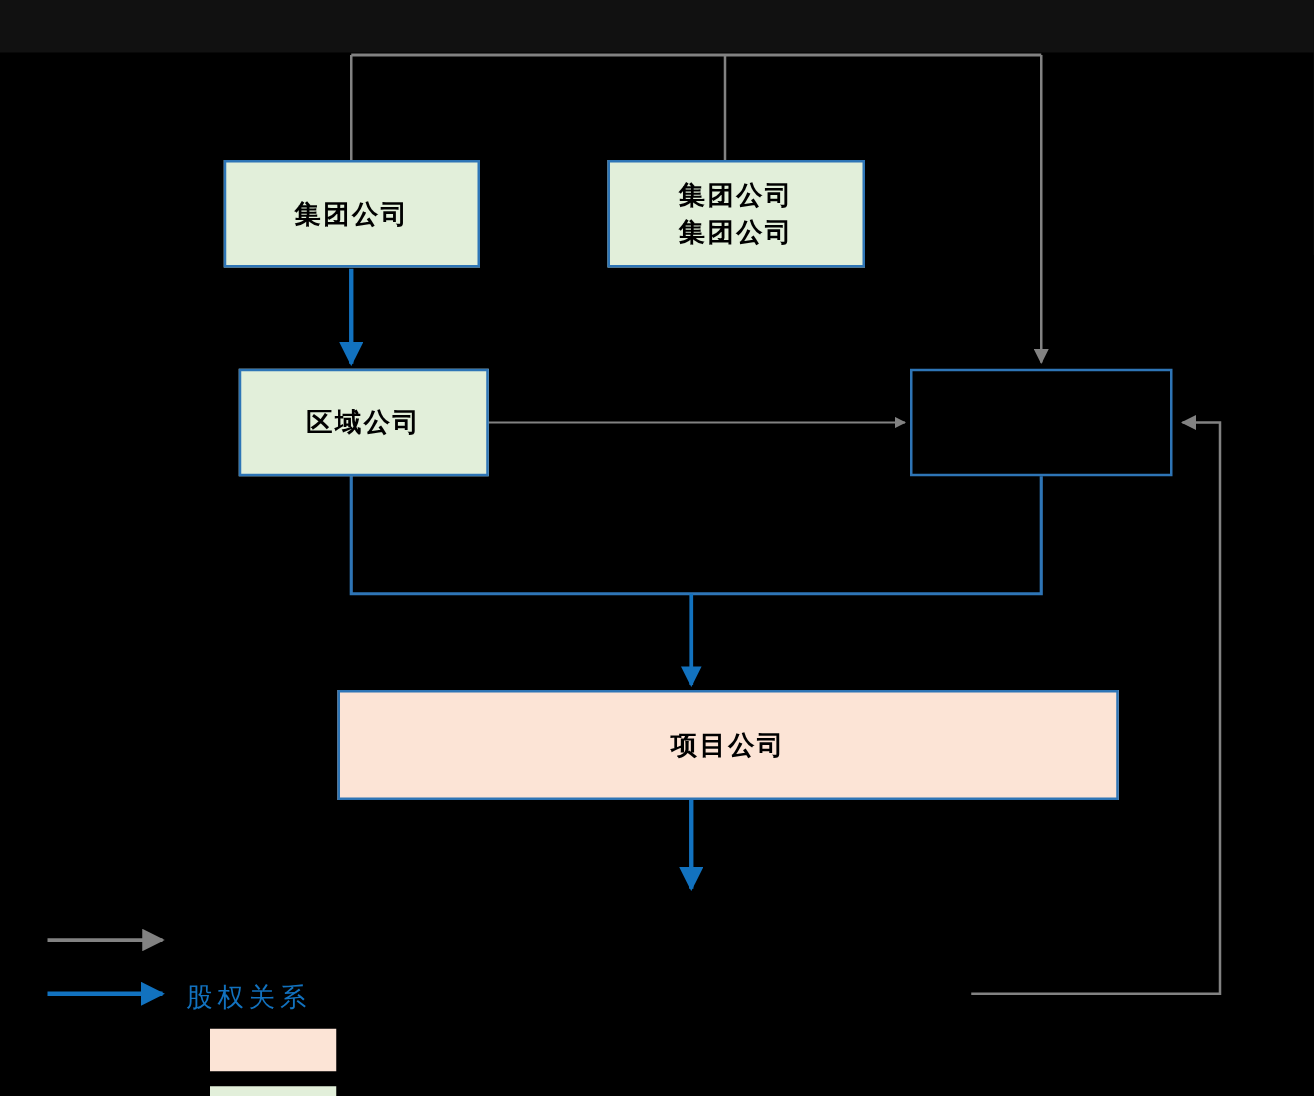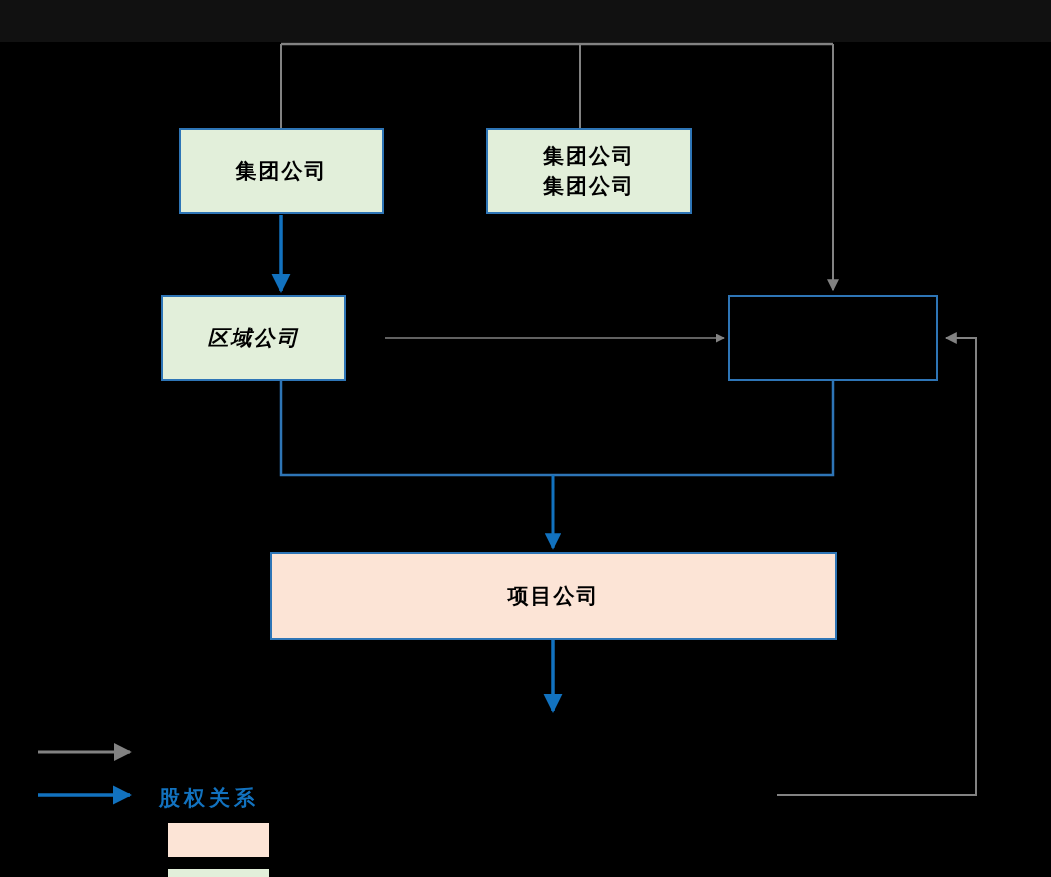--- a/index.html
+++ b/index.html
@@ -33,29 +33,29 @@
     font-size:21px;
     font-weight:600;
     letter-spacing:2px;
     line-height:1.45;
   }
   .node.green{background:var(--green);}
   .node.pink{background:var(--pink);}
   .node.hollow{background:transparent;}
   #node-group{left:179px;top:86px;width:205px;height:86px;}
   #node-affiliate{left:486px;top:86px;width:206px;height:86px;}
-  #node-regional{left:161px;top:253px;width:185px;height:86px;font-style:italic;}
+  #node-regional{left:191px;top:253px;width:200px;height:86px;}
   #node-partner{left:728px;top:253px;width:210px;height:86px;}
-  #node-project{left:270px;top:510px;width:567px;height:88px;}
+  #node-project{left:270px;top:510px;width:625px;height:88px;}
   .legend-label{
     position:absolute;
-    left:159px;top:742px;
+    left:149px;top:742px;
     color:var(--blue);
     font-size:21px;
-    font-weight:700;
+    font-weight:400;
     letter-spacing:4px;
     white-space:nowrap;
   }
   .swatch{position:absolute;left:168px;width:101px;}
   #swatch-pink{top:781px;height:34px;background:var(--pink);}
   #swatch-green{top:827px;height:36px;background:var(--green);}
 </style>
 </head>
 <body>
 

